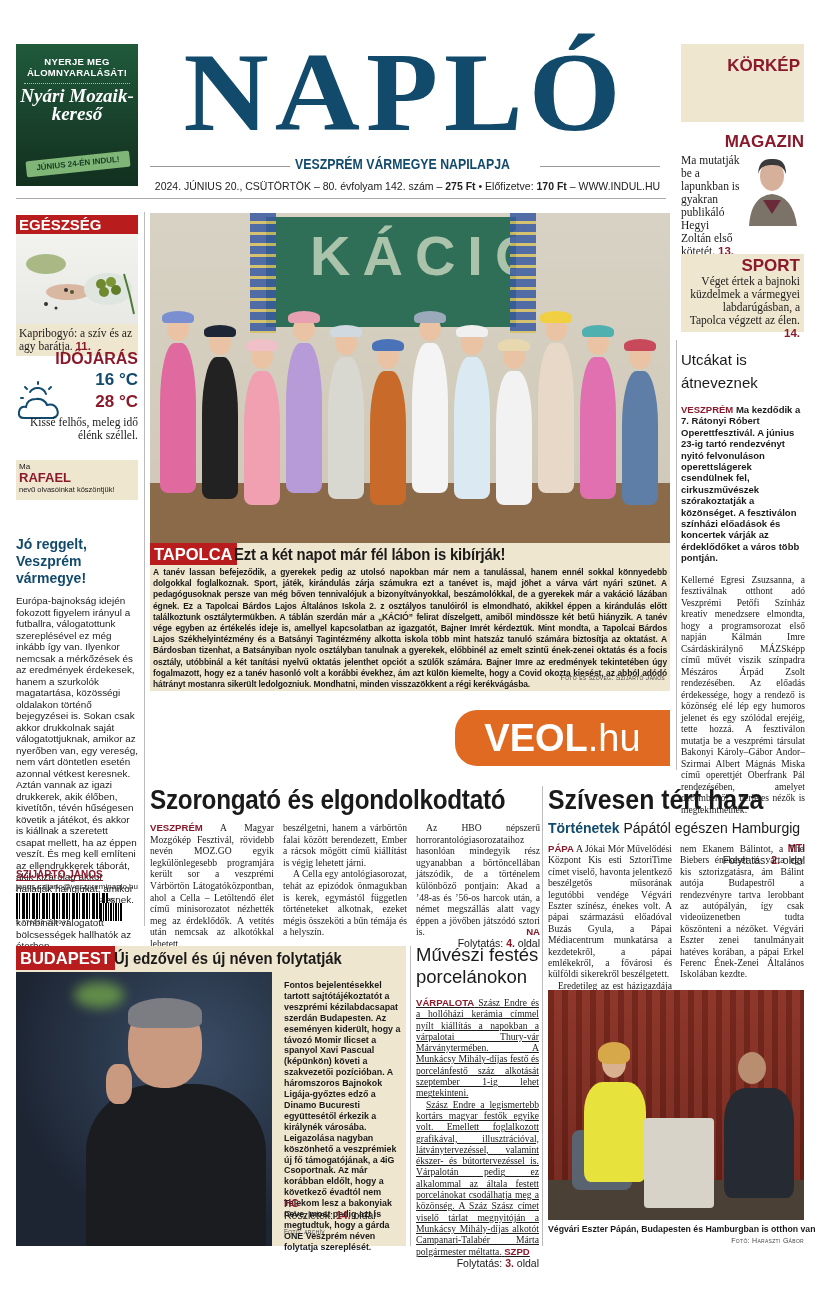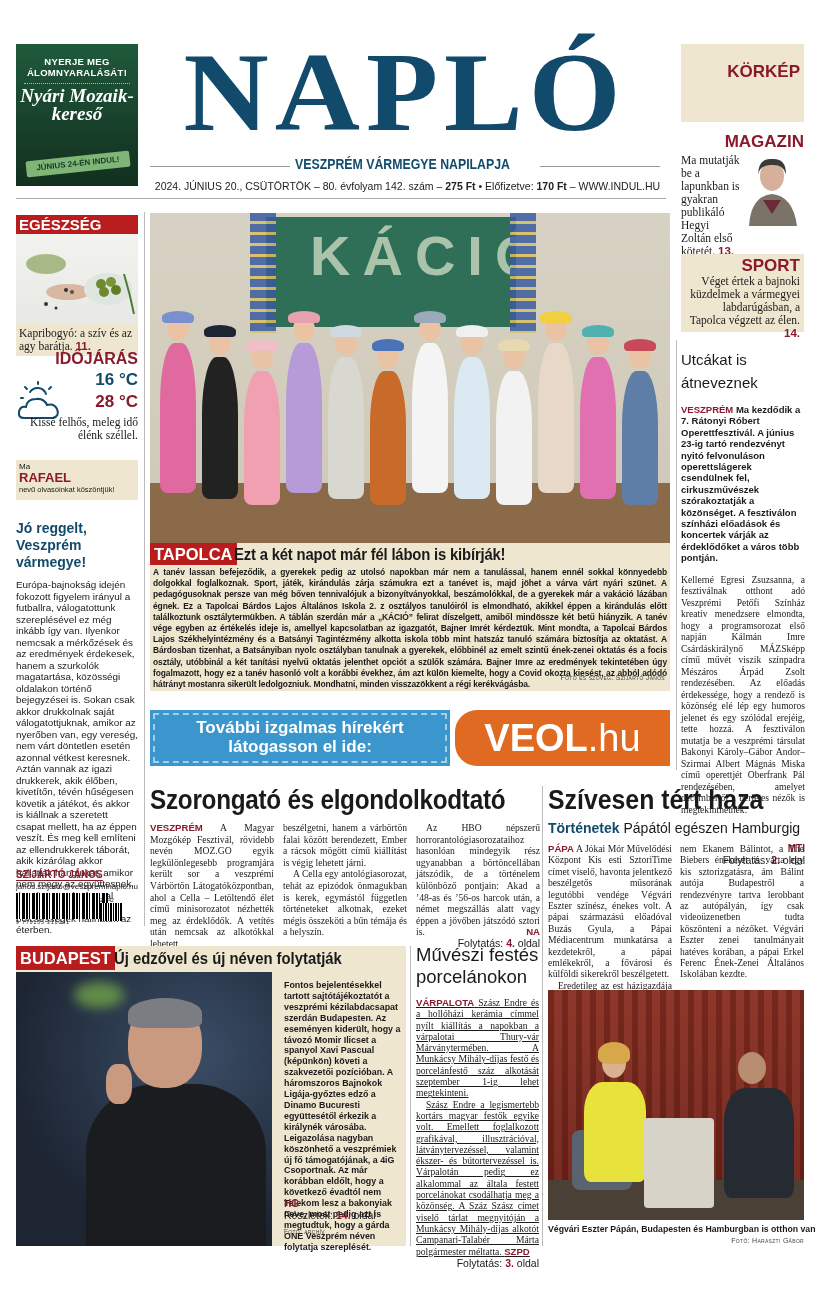--- a/index.html
+++ b/index.html
@@ -41,21 +41,21 @@
   #wx-low { position: absolute; right: 0; top: 20px; font-family: "Liberation Sans", sans-serif; font-weight: bold; color: #124a6c; font-size: 17px; }
   #wx-high { position: absolute; right: 0; top: 42px; font-family: "Liberation Sans", sans-serif; font-weight: bold; color: #8a1a2b; font-size: 17px; }
   #wx-icon { position: absolute; left: 0; top: 30px; width: 46px; height: 44px; }
   #wx-desc { position: absolute; right: 0; top: 66px; text-align: right; font-size: 11.5px; line-height: 13px; width: 125px; }
 
   #nameday { left: 16px; top: 460px; width: 122px; height: 40px; padding: 2px 3px; }
   #nameday .ma { font-family: "Liberation Sans", sans-serif; font-size: 8px; }
   #nameday .name { font-family: "Liberation Sans", sans-serif; font-weight: bold; color: #8a1a2b; font-size: 13px; line-height: 14px; }
   #nameday .greet { font-family: "Liberation Sans", sans-serif; font-size: 7.5px; }
 
-  #morning { left: 16px; top: 520px; width: 122px; }
+  #morning { left: 16px; top: 536px; width: 122px; }
   #morning h2 { font-family: "Liberation Sans", sans-serif; font-weight: bold; font-size: 14px; line-height: 17px; color: #124a6c; margin-bottom: 8px; }
   #morning p { font-family: "Liberation Sans", sans-serif; font-size: 9.9px; line-height: 11.5px; }
   #author { left: 16px; top: 864px; width: 122px; }
   #author .nm { font-family: "Liberation Sans", sans-serif; font-weight: bold; color: #8a1a2b; font-size: 10px; border-bottom: 1px solid #8a1a2b; display: inline-block; }
   #author .em { font-family: "Liberation Sans", sans-serif; font-size: 8px; }
   #barcode { left: 16px; top: 893px; width: 92px; height: 34px; }
   #barcode .bars { height: 26px; background: repeating-linear-gradient(90deg, #000 0 2px, #fff 2px 3px, #000 3px 4px, #fff 4px 6px, #000 6px 9px, #fff 9px 10px); }
   #barcode .digits { font-family: "Liberation Sans", sans-serif; font-size: 5px; letter-spacing: 1px; }
   #barcode2 { left: 100px; top: 897px; width: 22px; height: 22px; }
   #barcode2 .tag { font-family: "Liberation Sans", sans-serif; font-size: 5px; }
@@ -161,21 +161,21 @@
 <div id="tagline-row" class="abs">
   <div class="line" style="left:0;width:140px;"></div>
   <div id="tagline">VESZPRÉM VÁRMEGYE NAPILAPJA</div>
   <div class="line" style="left:390px;width:120px;"></div>
 </div>
 <div id="dateline" class="abs">
   <span>2024. JÚNIUS 20., CSÜTÖRTÖK – 80. évfolyam 142. szám – </span><b>275 Ft</b><span> • Előfizetve: </span><b>170 Ft</b><span> – WWW.INDUL.HU</span>
 </div>
 <div id="hdr-rule" class="abs"></div>
 
-<div class="abs teaser-box cream" style="top:44px;height:78px;padding:18px 4px;">
+<div class="abs teaser-box cream" style="top:44px;height:78px;padding:12px 4px;">
   <div class="teaser-title">KÖRKÉP</div>
 </div>
 <div class="abs teaser-box" style="top:132px;height:110px;">
   <div class="teaser-title">MAGAZIN</div>
   <div class="abs" style="left:62px;top:22px;width:58px;height:72px;">
     <svg width="58" height="72" viewBox="0 0 58 72">
       <rect x="0" y="0" width="58" height="72" fill="#fff"></rect>
       <path d="M6 72 Q8 42 29 40 Q50 42 54 72 Z" fill="#7b7268"></path>
       <path d="M20 46 L29 60 L38 46 Z" fill="#6a2a3a"></path>
       <ellipse cx="29" cy="22" rx="12" ry="15" fill="#d6b09a"></ellipse>
@@ -321,27 +321,20 @@
 
 <div id="utca" class="abs">
   <h2>Utcákat is átneveznek</h2>
   <div class="lead"><span class="place">VESZPRÉM</span> <span>Ma kezdődik a 7. Rátonyi Róbert Operettfesztivál. A június 23-ig tartó rendezvényt nyitó felvonuláson operettslágerek csendülnek fel, cirkuszművészek szórakoztatják a közönséget. A fesztiválon színházi előadások és koncertek várják az érdeklődőket a város több pontján.</span></div>
   <div class="body">Kellerné Egresi Zsuzsanna, a fesztiválnak otthont adó Veszprémi Petőfi Színház kreatív menedzsere elmondta, hogy a programsorozat első napján Kálmán Imre Csárdáskirálynő MÁZSképp című művét viszik színpadra Mészáros Árpád Zsolt rendezésében. Az előadás érdekessége, hogy a rendező is közönség elé lép egy humoros jelenet és egy szólódal erejéig, tette hozzá. A fesztiválon mutatja be a veszprémi társulat Bakonyi Károly–Gábor Andor–Szirmai Albert Mágnás Miska című operettjét Oberfrank Pál rendezésében, amelyet decembertől a bérletes nézők is megtekinthetnek.</div>
   <div class="signoff">MTI</div>
   <div class="cont"><span>Folytatás:</span> <b>2.</b> <span>oldal</span></div>
 </div>
 
 <div id="banner" class="abs">
-  <div class="left">
-    <div class="dash"></div>
-    <div class="txt">
-        <div>További izgalmas hírekért</div>
-        <div>látogasson el ide:</div>
-      </div>
-  </div>
   <div class="right"><b>VEOL</b><span>.hu</span></div>
 </div>
 
 <div id="szor-head" class="abs">Szorongató és elgondolkodtató</div>
 <div class="col3" style="left:150px;"><span class="place-b">VESZPRÉM</span> <span>A Magyar Mozgókép Fesztivál, rövidebb nevén MOZ.GO egyik legkülönlegesebb programjára került sor a veszprémi Várbörtön Látogatóközpontban, ahol a Cella – Letöltendő élet című minisorozatot nézhették meg az érdeklődők. A vetítés után nemcsak az alkotókkal lehetett</span></div>
 <div class="col3" style="left:283px;">
     <div>beszélgetni, hanem a várbörtön falai között berendezett, Ember a rácsok mögött című kiállítást is végig lehetett járni.</div>
     <div style="text-indent:10px;">A Cella egy antológiasorozat, tehát az epizódok önmagukban is kerek, egymástól független történeteket alkotnak, ezeket mégis összeköti a bűn témája és a helyszín.</div>
   </div>
 <div class="col3" style="left:416px;">

